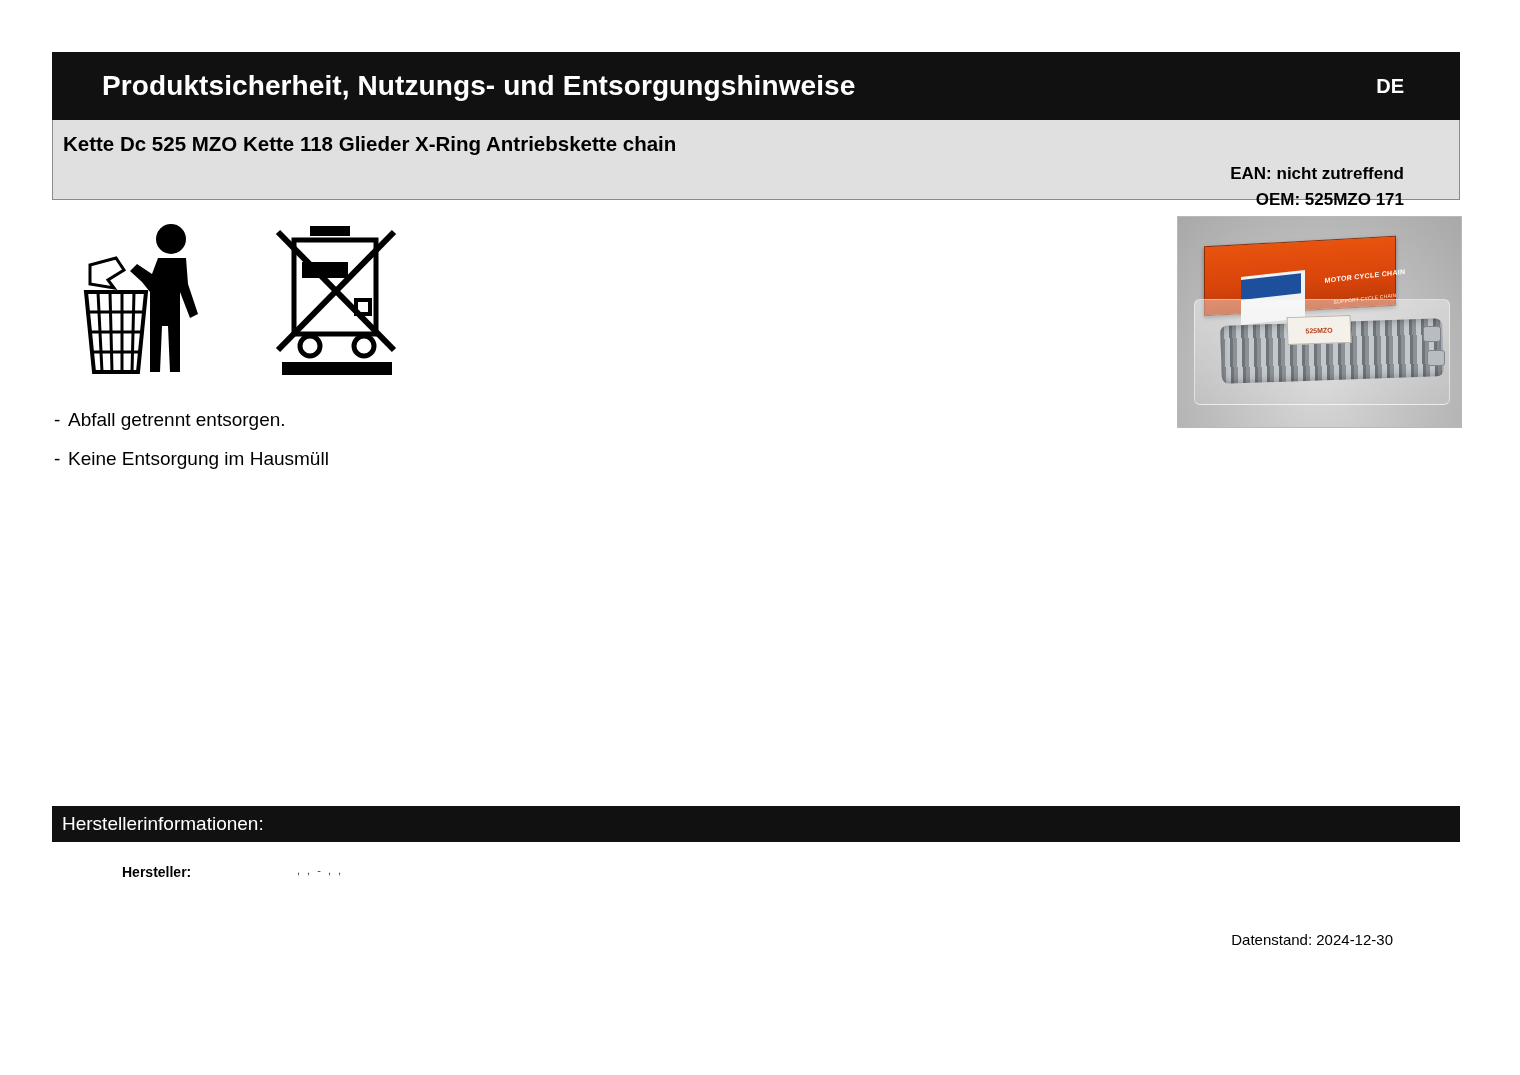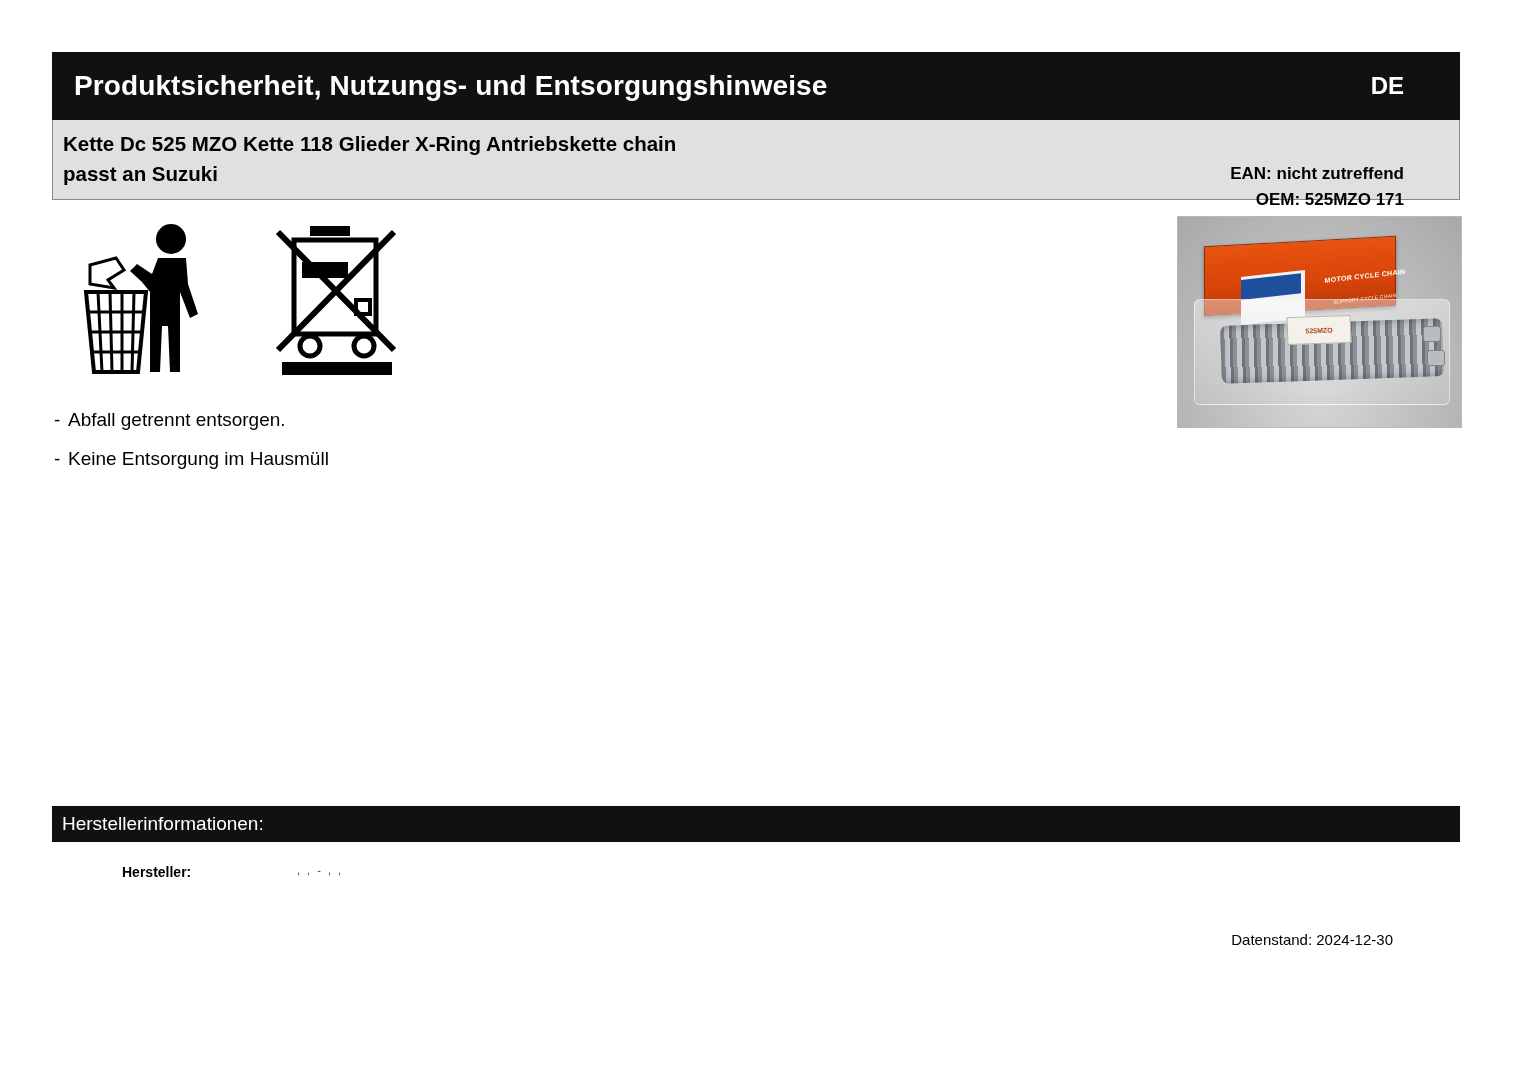--- a/index.html
+++ b/index.html
@@ -36,24 +36,25 @@
     justify-content: space-between;
     box-sizing: border-box;
     padding: 0 0 0 22px;
   }
   .header-title {
     color: #ffffff;
     font-size: 28px;
     font-weight: bold;
     letter-spacing: 0.1px;
     white-space: nowrap;
+    margin-left: 28px;
   }
   .lang-box {
     color: #ffffff;
-    font-size: 24px;
+    font-size: 20px;
     font-weight: bold;
     padding-right: 56px;
   }
 
   
   .info-band {
     position: absolute;
     left: 52px;
     top: 120px;
     width: 1408px;
@@ -286,21 +287,20 @@
 <div class="sheet">
 
   <div class="header-bar">
     <div class="header-title">Produktsicherheit, Nutzungs- und Entsorgungshinweise</div>
     <div class="lang-box">DE</div>
   </div>
 
   <div class="info-band">
     <div class="info-left">
       <div>Kette Dc 525 MZO Kette 118 Glieder X-Ring Antriebskette chain</div>
-      <div>passt an Suzuki</div>
     </div>
     <div class="info-right">
       <div>EAN: nicht zutreffend</div>
       <div>OEM: 525MZO 171</div>
     </div>
   </div>
 
   <div class="picto-area">
 
     <div class="picto picto-1">

